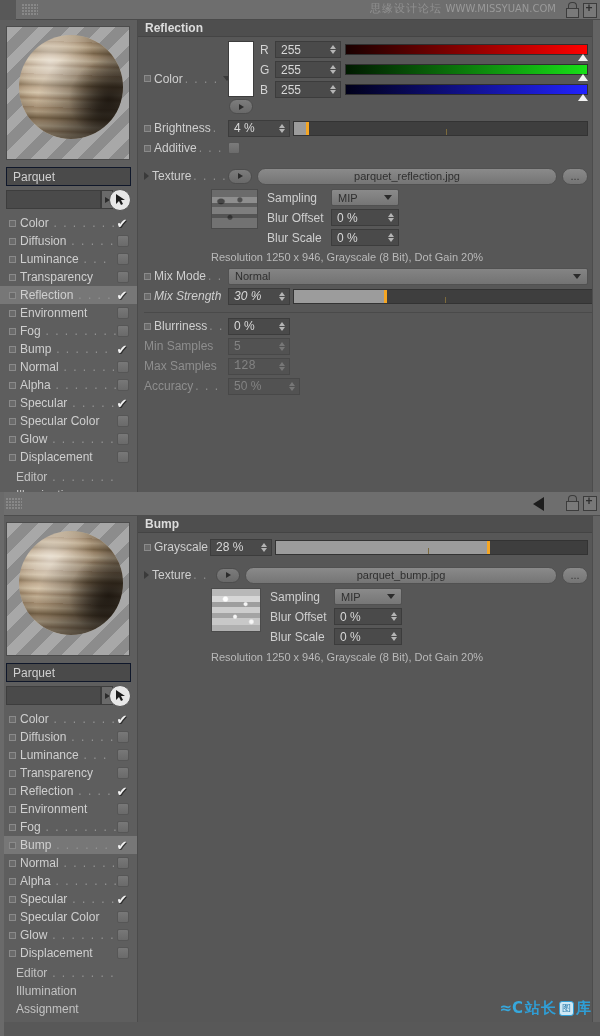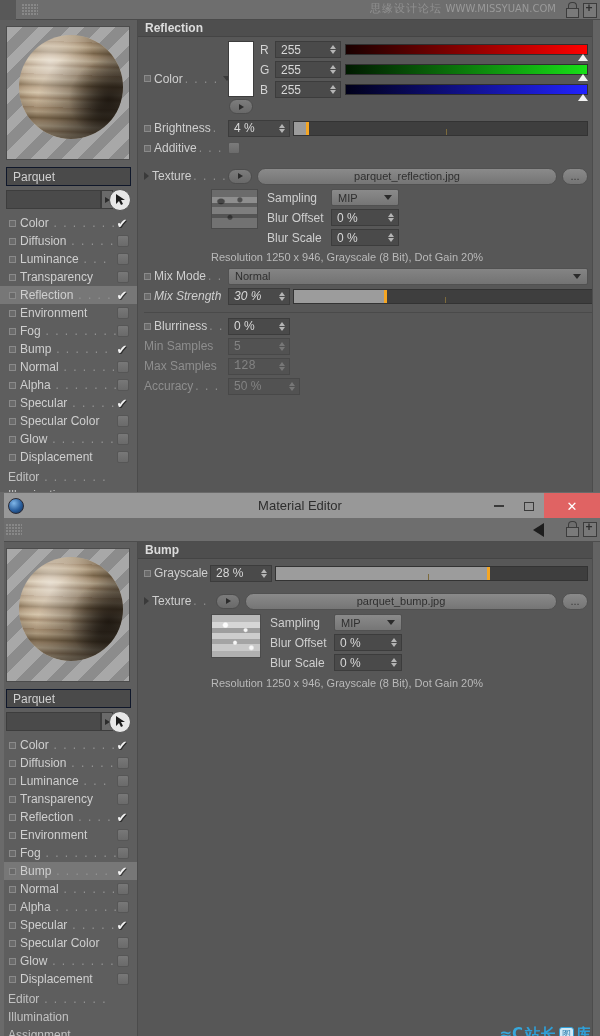--- a/index.html
+++ b/index.html
@@ -168,21 +168,21 @@
   .cursor-btn svg { display: block; }
 
   
   .chanlist { margin: 5px 0 0 0; }
   .chanrow {
     height: 18px; display: flex; align-items: center;
     padding: 0 8px 0 9px; font-size: 12px; color: #cfcfcf;
     position: relative;
   }
   .chanrow.selected { background: #777777; }
-  .chanrow.plain { color: #c2c2c2; padding-left: 8px; align-items: center; }
+  .chanrow.plain { color: #c2c2c2; padding-left: 16px; align-items: center; }
   .minibox {
     width: 7px; height: 7px; border: 1px solid #8a8a8a;
     background: #6a6a6a; margin-right: 4px; flex: none;
   }
   .chan-label { flex: 1; white-space: nowrap; overflow: hidden; }
   .chan-dots { color: #949494; letter-spacing: 1.5px; }
   .chk {
     width: 14px; height: 14px; flex: none;
     display: flex; align-items: center; justify-content: center;
   }
@@ -710,33 +710,20 @@
         </div>
       </div>
 
       <div class="vscroll"></div>
     </div>
   </div>
 </div>
 
 <div class="win" style="top:492px;height:544px;">
 
-  <div class="wtitle">
-    <div class="c4d-logo"></div>
-    <div class="wtitle-text">Material Editor</div>
-    <div class="wbtns">
-      <div class="wbtn">
-          <span class="minus"></span>
-        </div>
-      <div class="wbtn">
-          <span class="sq"></span>
-        </div>
-      <div class="wbtn close">✕</div>
-    </div>
-  </div>
 
   <div class="subtool">
     <div class="gripdots"></div>
     <div class="back-tri"></div>
     <div class="subtool-icons">
       <div class="icon-lock"></div>
       <div class="icon-pin"></div>
     </div>
   </div>
 

